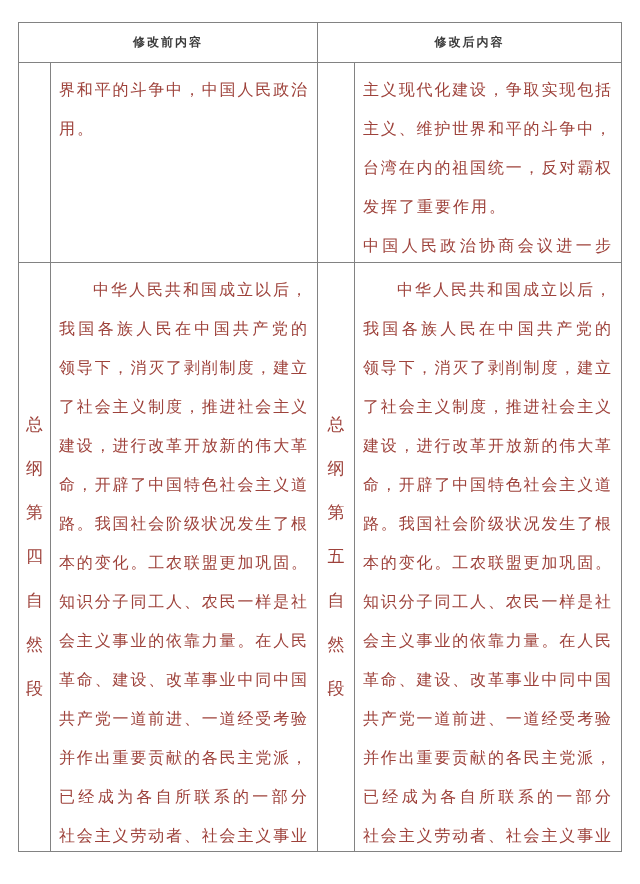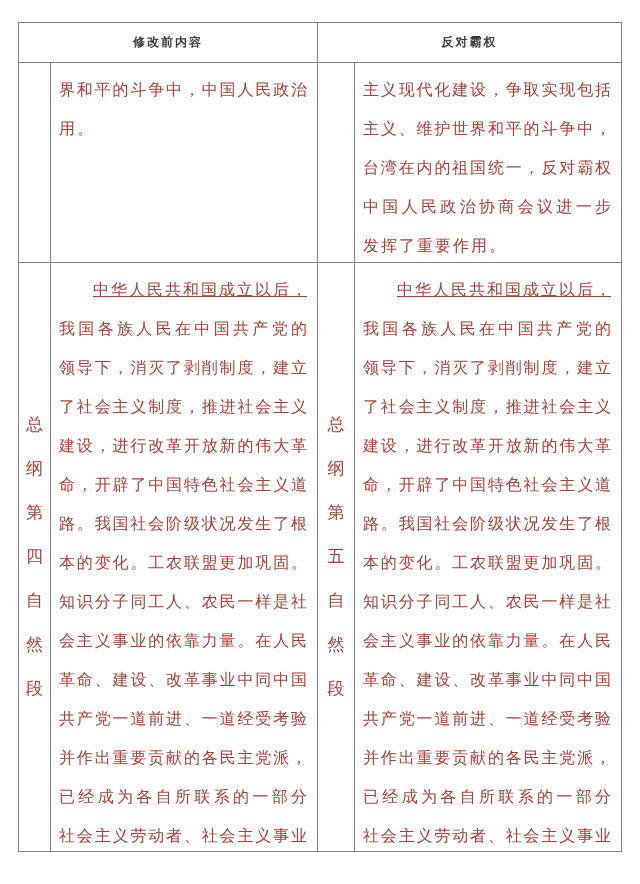--- a/index.html
+++ b/index.html
@@ -54,43 +54,43 @@
     white-space:nowrap;
     height:39px;
     letter-spacing:2px;
   }
   .tline.j{
     text-align:justify;
     text-align-last:justify;
     text-justify:inter-character;
     letter-spacing:0;
   }
-  .tline.ind{padding-left:34px;text-decoration:underline;}
+  .tline.ind{padding-left:34px;}
 </style>
 </head>
 <body>
 
 <div class="page">
   <div class="cmp-table">
 
     <div class="cell hcell h-before b-r b-b">修改前内容</div>
-    <div class="cell hcell h-after b-b">反对霸权</div>
+    <div class="cell hcell h-after b-b">修改后内容</div>
 
     <div class="cell b-r b-b" style="grid-row:2;grid-column:1;"></div>
     <div class="cell textcell b-r b-b" style="grid-row:2;grid-column:2;">
         <div class="tline j">界和平的斗争中，中国人民政治</div>
         <div class="tline">用。</div>
       </div>
     <div class="cell b-r b-b" style="grid-row:2;grid-column:3;"></div>
     <div class="cell textcell b-b" style="grid-row:2;grid-column:4;font-family:Liberation Serif, serif;">
         <div class="tline j">主义现代化建设，争取实现包括</div>
         <div class="tline j">主义、维护世界和平的斗争中，</div>
         <div class="tline j">台湾在内的祖国统一，反对霸权</div>
+        <div class="tline">发挥了重要作用。</div>
         <div class="tline j">中国人民政治协商会议进一步</div>
-        <div class="tline">发挥了重要作用。</div>
       </div>
 
     <div class="cell labelcell b-r" style="grid-row:3;grid-column:1;">
         <span class="vchar">总</span>
         <span class="vchar">纲</span>
         <span class="vchar">第</span>
         <span class="vchar">四</span>
         <span class="vchar">自</span>
         <span class="vchar">然</span>
         <span class="vchar">段</span>

